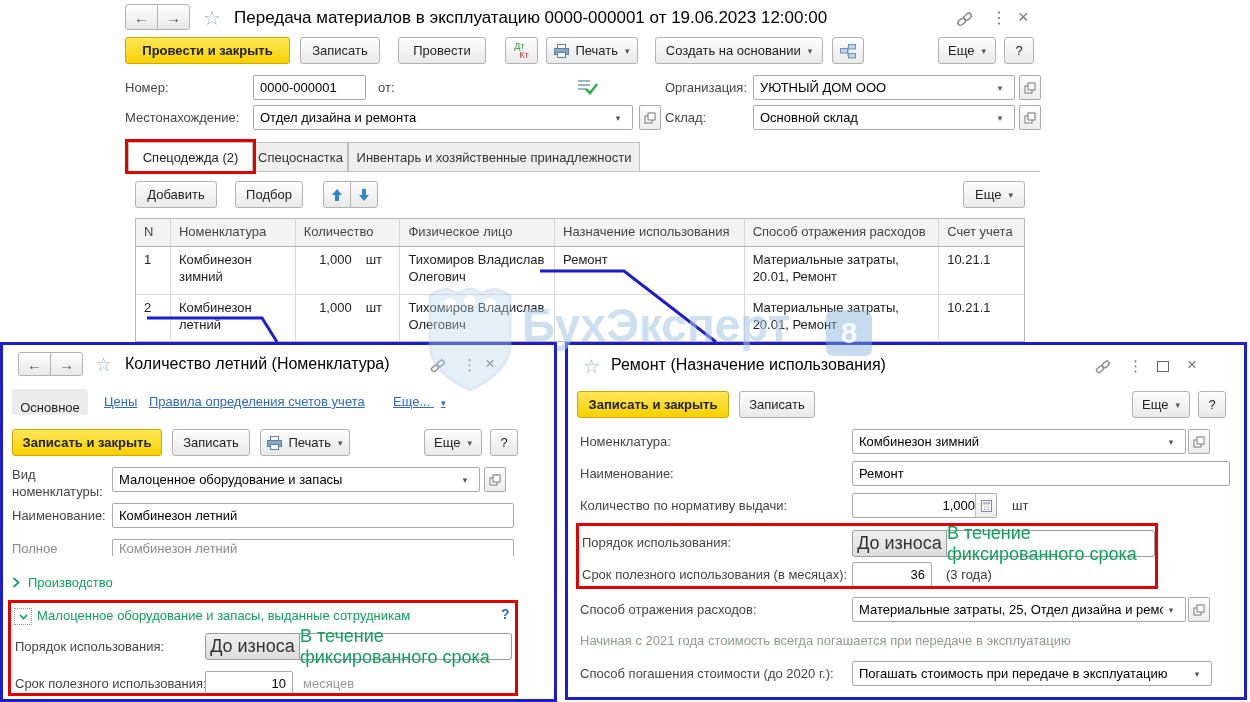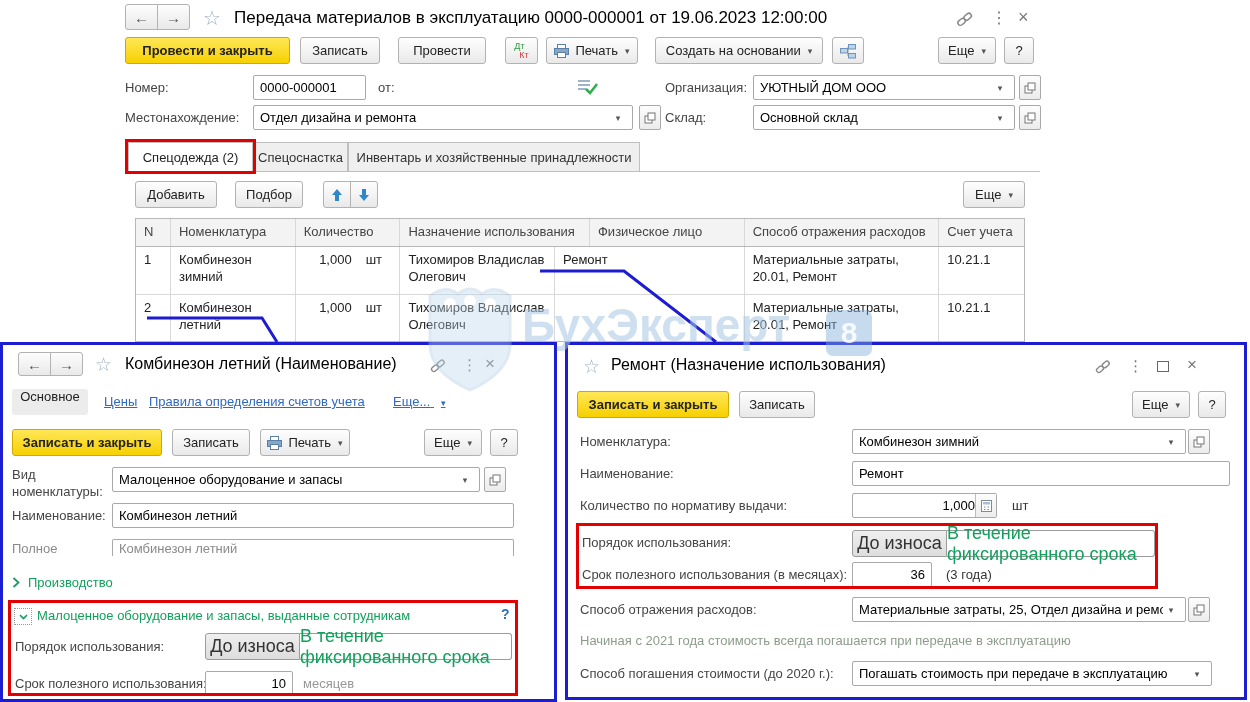--- a/index.html
+++ b/index.html
@@ -203,22 +203,22 @@
   <button class="btn" style="left:963px;top:181px;width:62px">
     <span>Еще</span>
     <span class="caret">▾</span>
   </button>
 
   <div class="tbl">
     <div class="trow thead">
       <div class="tcell" style="width:35px">N</div>
       <div class="tcell" style="width:125px">Номенклатура</div>
       <div class="tcell" style="width:105px">Количество</div>
+      <div class="tcell" style="width:155px">Физическое лицо</div>
       <div class="tcell" style="width:190px">Назначение использования</div>
-      <div class="tcell" style="width:155px">Физическое лицо</div>
       <div class="tcell" style="width:195px">Способ отражения расходов</div>
       <div class="tcell" style="width:85px">Счет учета</div>
     </div>
     <div class="trow tbody-row">
       <div class="tcell" style="width:35px">1</div>
       <div class="tcell" style="width:125px">Комбинезон зимний</div>
       <div class="tcell" style="width:105px;display:flex">
         <span style="flex:0 0 48px;text-align:right">1,000</span>
         <span style="margin-left:14px">шт</span>
       </div>
@@ -241,33 +241,33 @@
     </div>
   </div>
 
   <div class="hl" style="left:125px;top:139px;width:131px;height:35px"></div>
 </div>
 
 <div class="subwin" style="left:0;top:342px;width:557px;height:360px">
   <div class="navbtn" style="left:15px;top:7px;height:24px;border-radius:3px 0 0 3px">←</div>
   <div class="navbtn" style="left:47px;top:7px;height:24px;border-radius:0 3px 3px 0">→</div>
   <div class="abs" style="left:92px;top:8px;font-size:19px;color:#9fb0c4">☆</div>
-  <div class="abs" style="left:122px;top:10px;font-size:16px;color:#000;white-space:nowrap">Комбинезон летний (Наименование)</div>
+  <div class="abs" style="left:122px;top:10px;font-size:16px;color:#000;white-space:nowrap">Количество летний (Номенклатура)</div>
   <div class="tbicon" style="left:427px;top:13px">
     <svg width="17" height="15">
         <g fill="none" stroke="#8a8a8a" stroke-width="1.4" transform="rotate(-40 8 8)">
       <rect x="0.5" y="5.5" width="7.5" height="4.6" rx="2.3"></rect>
           <rect x="8" y="5.5" width="7.5" height="4.6" rx="2.3"></rect>
         </g>
       </svg>
   </div>
   <div class="tbicon" style="left:459px;top:12px;color:#777">⋮</div>
   <div class="tbicon" style="left:482px;top:10px;font-size:17px;color:#777">×</div>
 
-  <div class="abs" style="left:9px;top:44px;width:76px;height:26px;background:#ececec;border-radius:3px;display:flex;align-items:flex-start;justify-content:center">
+  <div class="abs" style="left:9px;top:44px;width:76px;height:26px;background:#ececec;border-radius:3px;display:flex;align-items:flex-end;justify-content:center">
     <span>Основное</span>
   </div>
   <span class="link abs" style="left:101px;top:49px">Цены</span>
   <span class="link abs" style="left:146px;top:49px">Правила определения счетов учета</span>
   <span class="link abs" style="left:390px;top:49px">
     <span style="color:#3069c2">Еще...</span>
     <span class="caret" style="color:#3069c2">▾</span>
   </span>
 
   <button class="btn yellow" style="left:9px;top:84px;width:150px">

